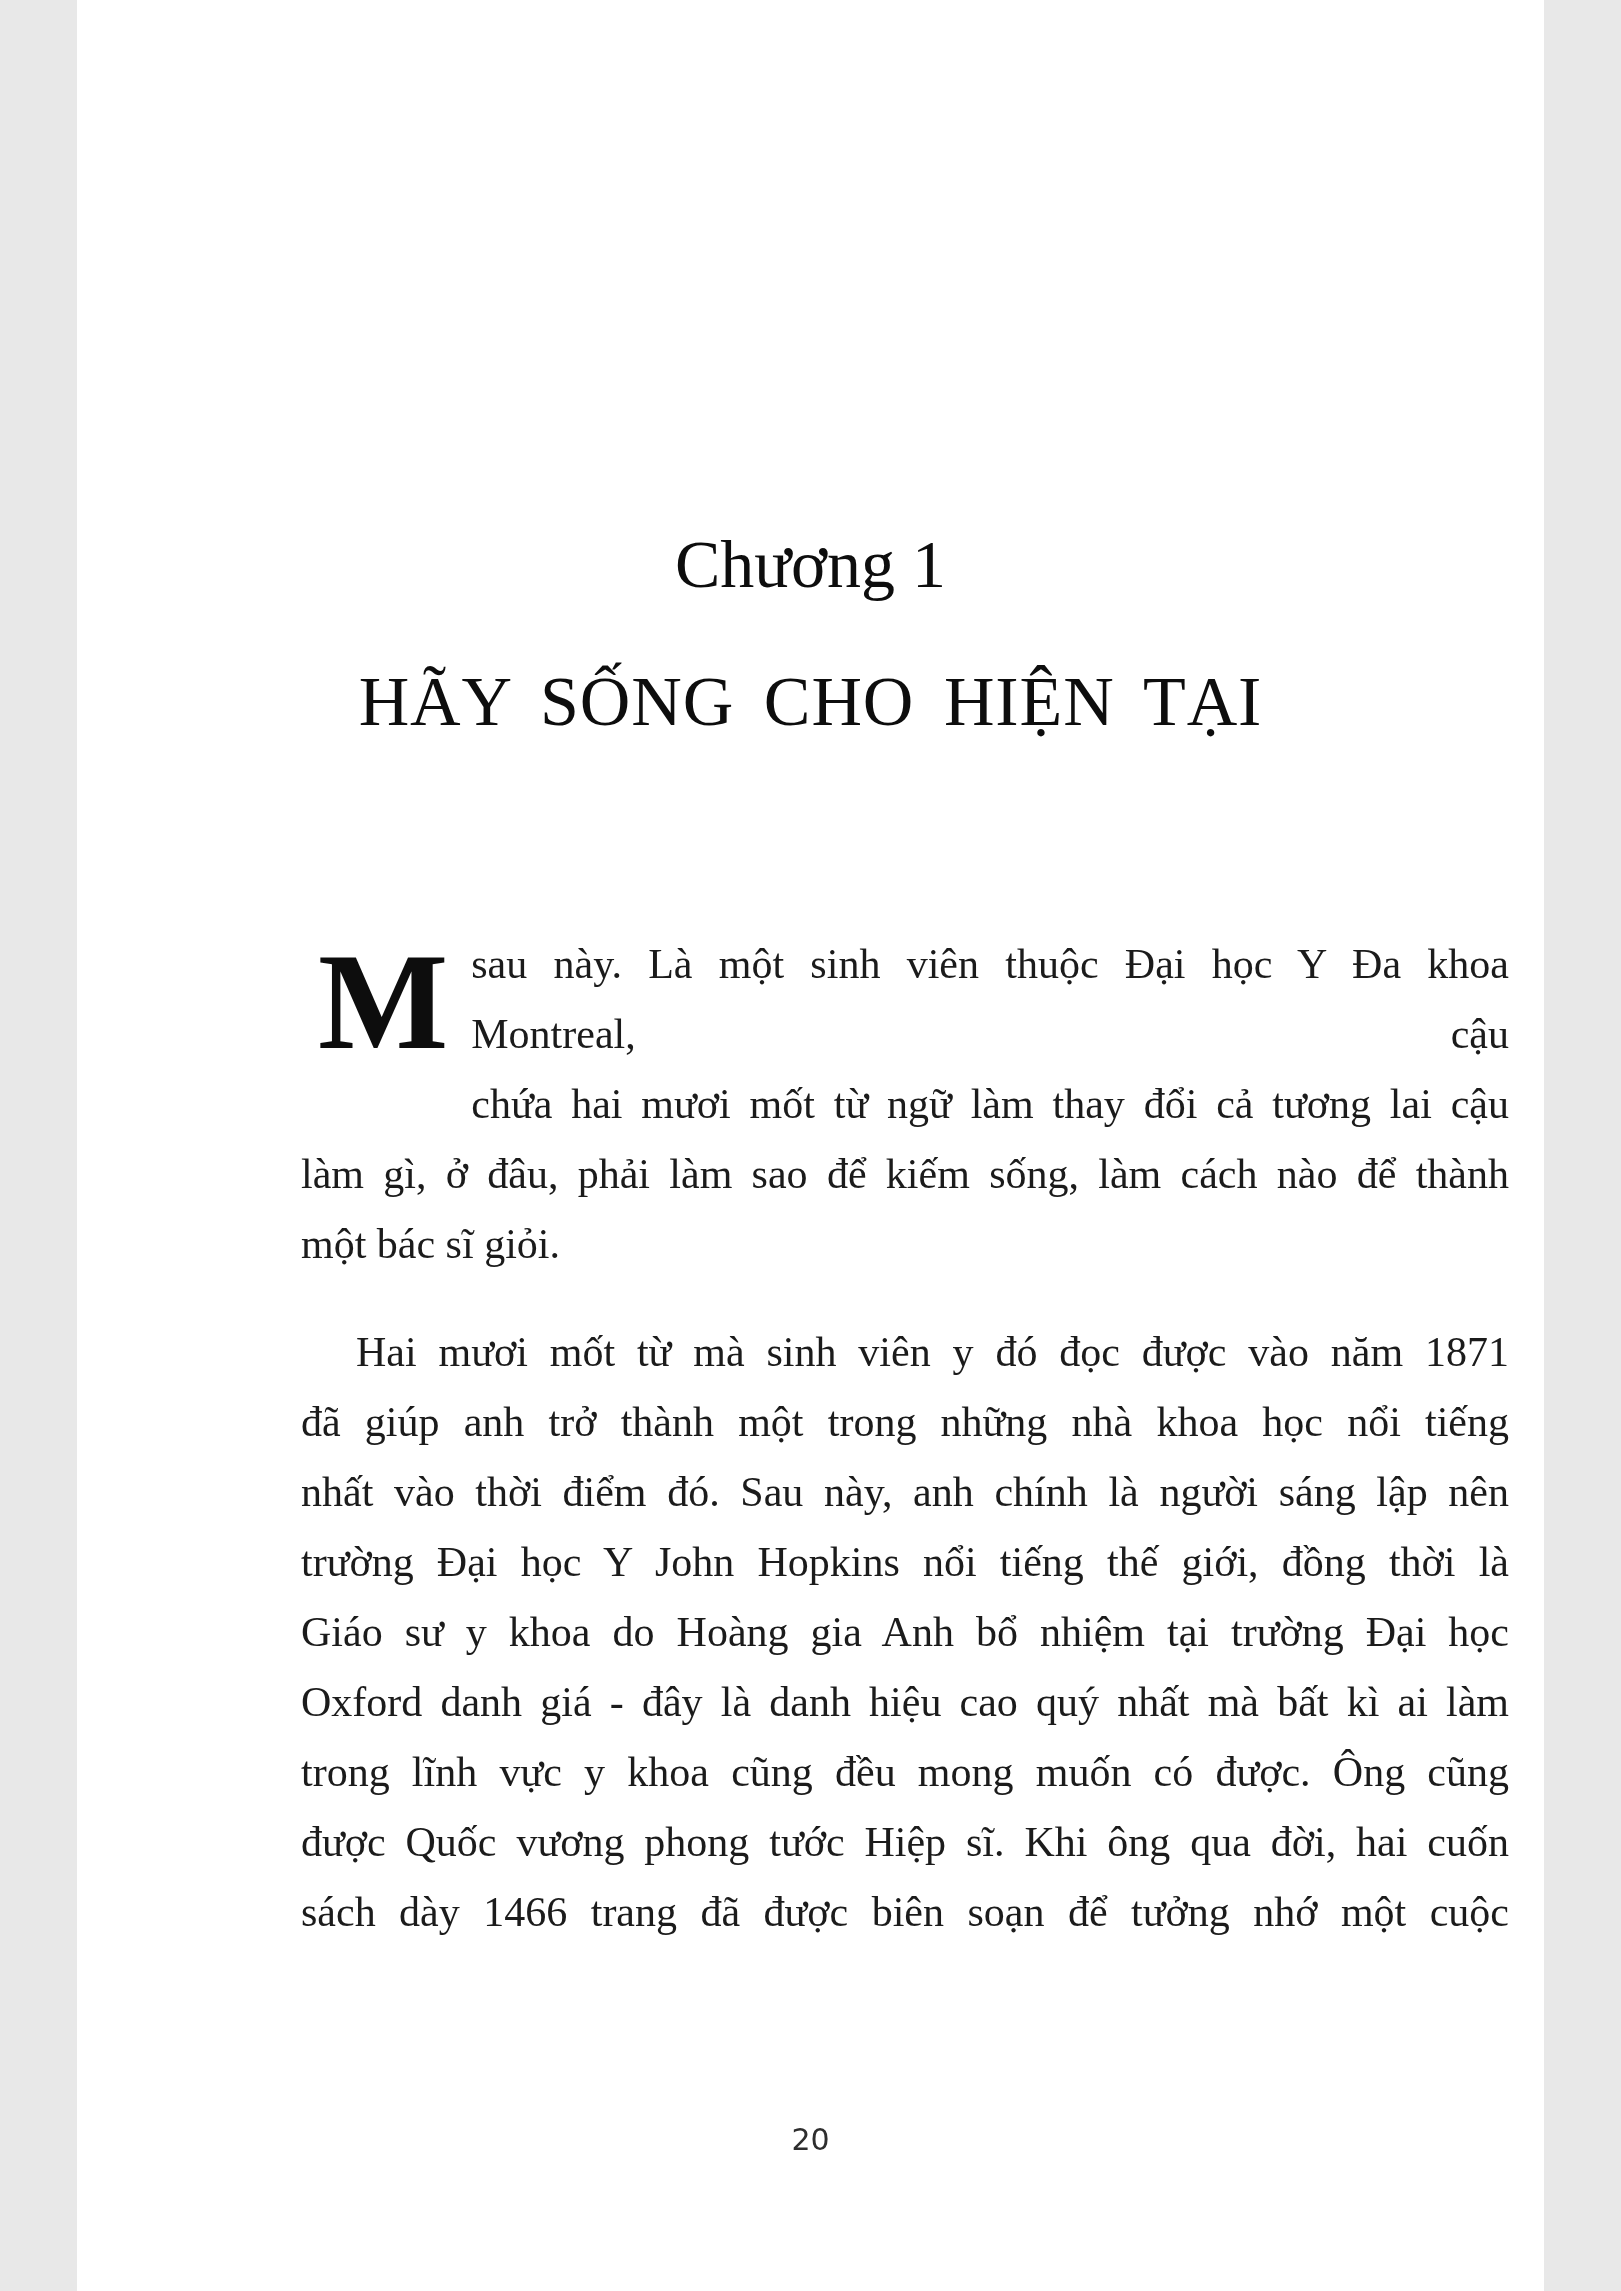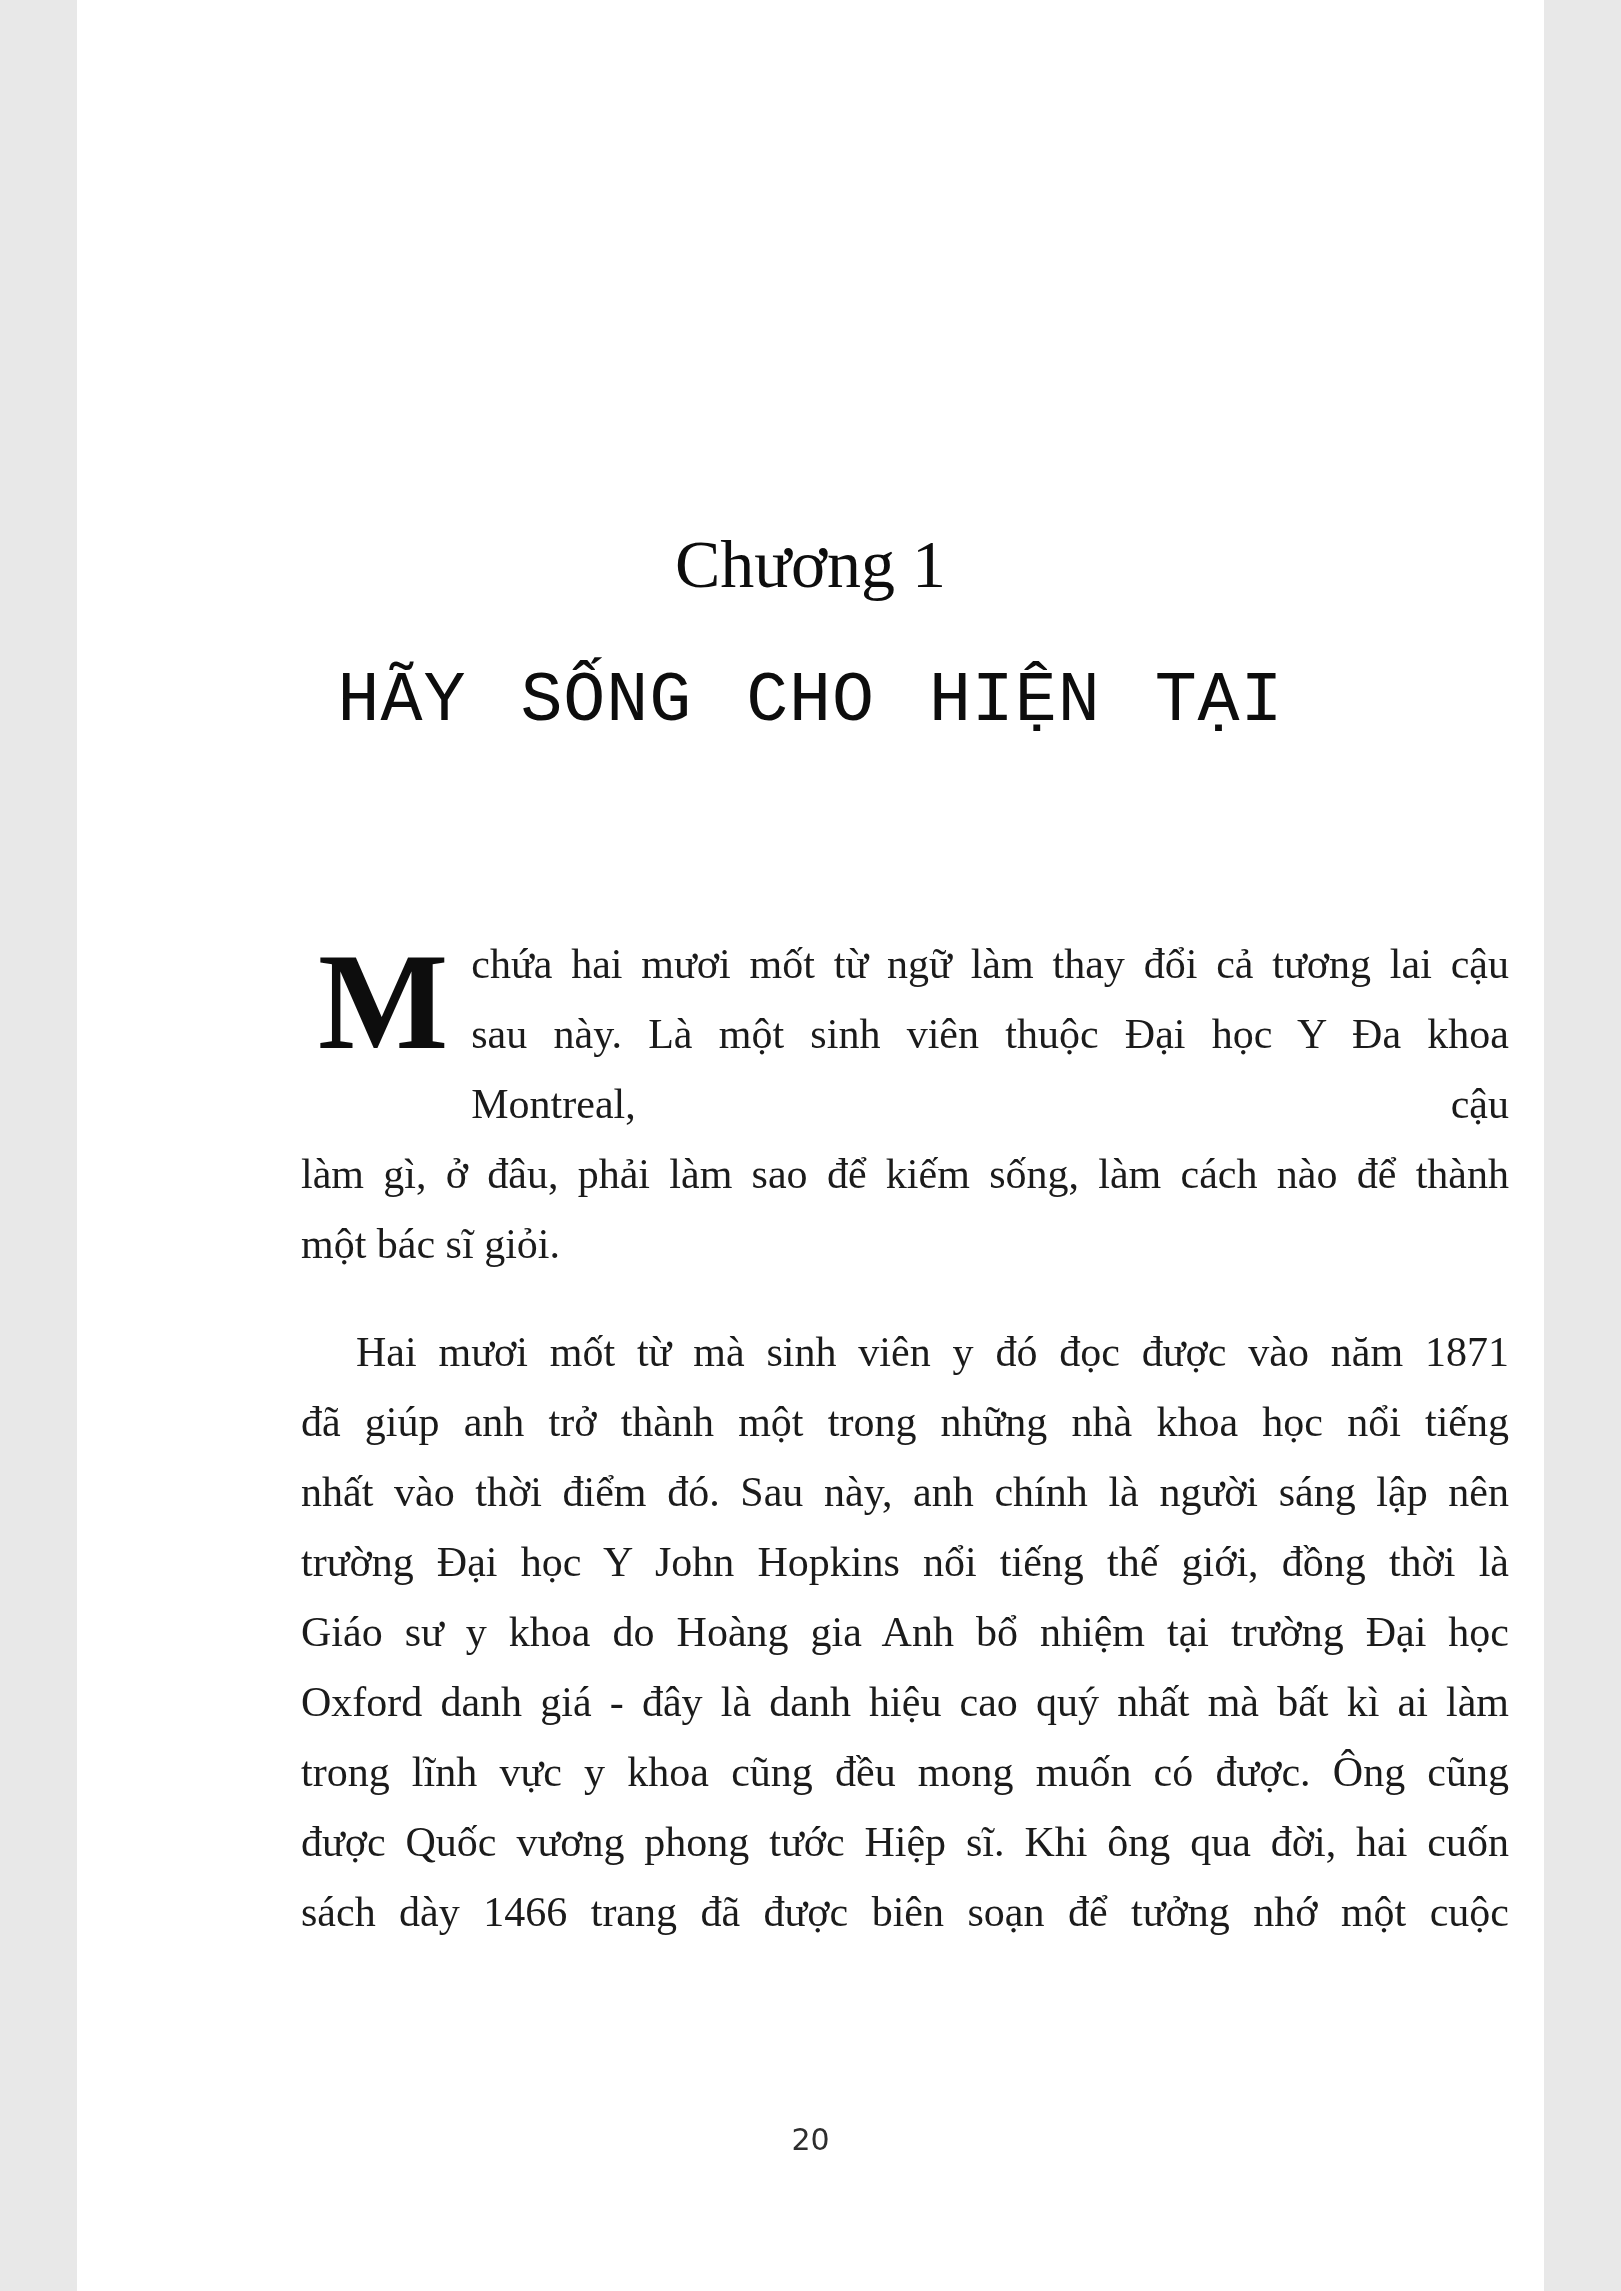--- a/index.html
+++ b/index.html
@@ -26,21 +26,20 @@
   }
   .book-title {
     margin: 57px 0 0 0;
     font-size: 70px;
     line-height: 85px;
     font-weight: 400;
     text-align: center;
     letter-spacing: 0.9px;
     word-spacing: 0.16em;
     color: #0d0d0d;
-    font-family: Liberation Mono, monospace;
   }
   .body-text {
     width: 1208px;
     margin-left: 224px;
     margin-top: 185px;
     font-size: 42px;
     line-height: 70px;
     color: #1b1b1b;
   }
   .paragraph { position: relative; }
@@ -80,22 +79,22 @@
 <body>
 
 <div class="page">
   <div class="chapter-label">Chương 1</div>
 
   <h1 class="book-title">HÃY SỐNG CHO HIỆN TẠI</h1>
 
   <div class="body-text" id="paragraphs">
       <div class="paragraph">
         <span class="dropcap">M</span>
+        <div class="line">sau này. Là một sinh viên thuộc Đại học Y Đa khoa Montreal, cậu</div>
         <div class="line">chứa hai mươi mốt từ ngữ làm thay đổi cả tương lai cậu</div>
-        <div class="line">sau này. Là một sinh viên thuộc Đại học Y Đa khoa Montreal, cậu</div>
         <div class="line">làm gì, ở đâu, phải làm sao để kiếm sống, làm cách nào để thành</div>
         <div class="line last">một bác sĩ giỏi.</div>
       </div>
       <div class="paragraph">
         <div class="line indent">Hai mươi mốt từ mà sinh viên y đó đọc được vào năm 1871</div>
         <div class="line">đã giúp anh trở thành một trong những nhà khoa học nổi tiếng</div>
         <div class="line">nhất vào thời điểm đó. Sau này, anh chính là người sáng lập nên</div>
         <div class="line">trường Đại học Y John Hopkins nổi tiếng thế giới, đồng thời là</div>
         <div class="line">Giáo sư y khoa do Hoàng gia Anh bổ nhiệm tại trường Đại học</div>
         <div class="line">Oxford danh giá - đây là danh hiệu cao quý nhất mà bất kì ai làm</div>

